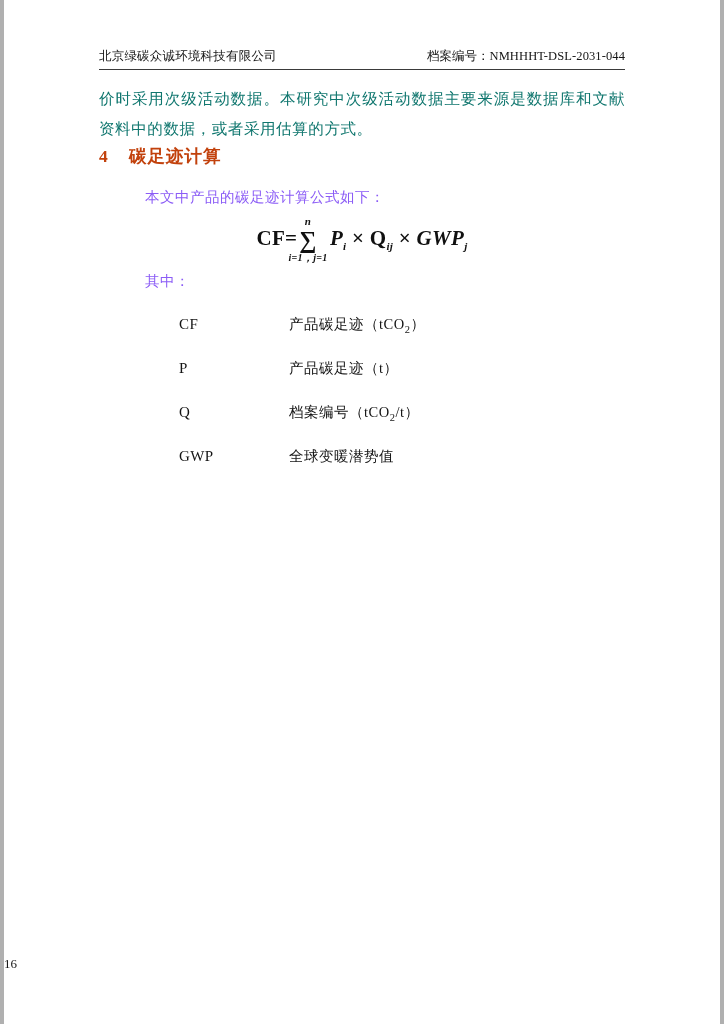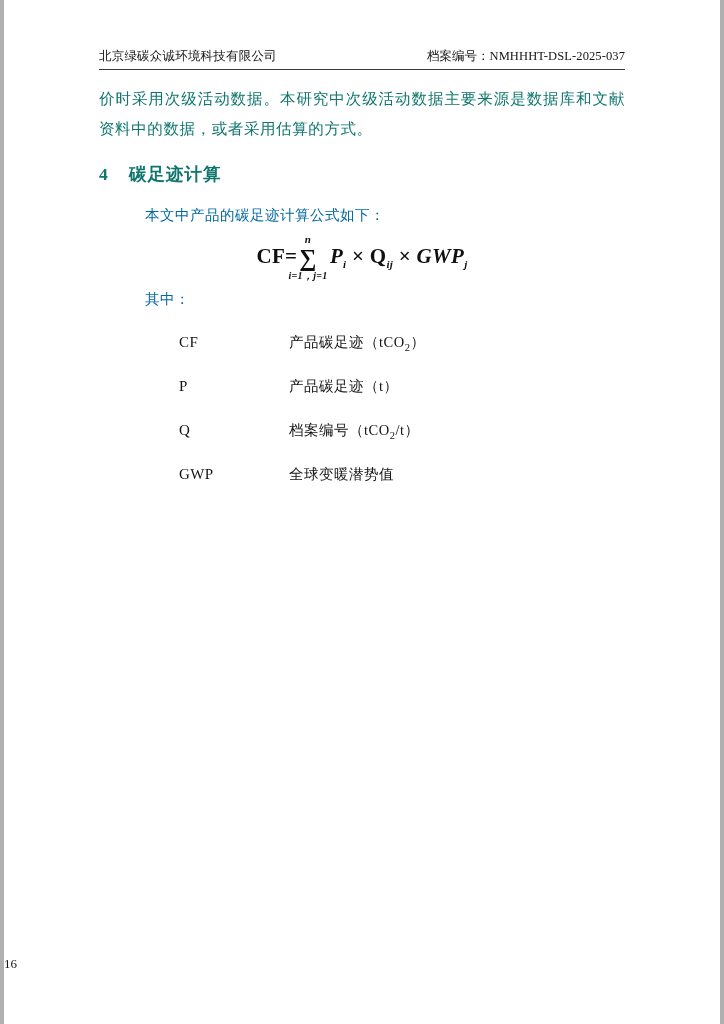--- a/index.html
+++ b/index.html
@@ -52,38 +52,37 @@
   .para {
     margin-top: 14px;
     font-size: 15.5px;
     line-height: 30px;
     text-align: justify;
     letter-spacing: 0.6px;
     color: #0f766e;
   }
 
   .section-heading {
-    margin-top: 18px;
     font-size: 17.5px;
     font-weight: bold;
     letter-spacing: 1px;
-    color: #0f766e;
+    color: #c2410c;
   }
   .section-heading .num {
     display: inline-block;
     width: 30px;
   }
 
   .indent-line {
     margin-top: 16px;
     margin-left: 46px;
     font-size: 14.5px;
     line-height: 26px;
     letter-spacing: 0.5px;
-    color: #0369a1;
+    color: #8b5cf6;
   }
 
   
   .formula {
     margin-top: 16px;
     text-align: center;
     font-family: "Liberation Serif", serif;
     font-size: 21px;
     font-weight: bold;
     color: #101010;
@@ -170,21 +169,21 @@
 </head>
 <body>
 
 <div class="page">
 
   <div class="content">
 
     <div class="header">
       <div class="header-left">北京绿碳众诚环境科技有限公司</div>
       <div class="header-right">
-        <span>档案编号：</span><span class="code">NMHHHT-DSL-2025-037</span>
+        <span>档案编号：</span><span class="code">NMHHHT-DSL-2031-044</span>
       </div>
     </div>
 
     <div class="para">价时采用次级活动数据。本研究中次级活动数据主要来源是数据库和文献资料中的数据，或者采用估算的方式。</div>
 
     <div class="section-heading">
       <span class="num">4</span><span>碳足迹计算</span>
     </div>
 
     <div class="indent-line">本文中产品的碳足迹计算公式如下：</div>

